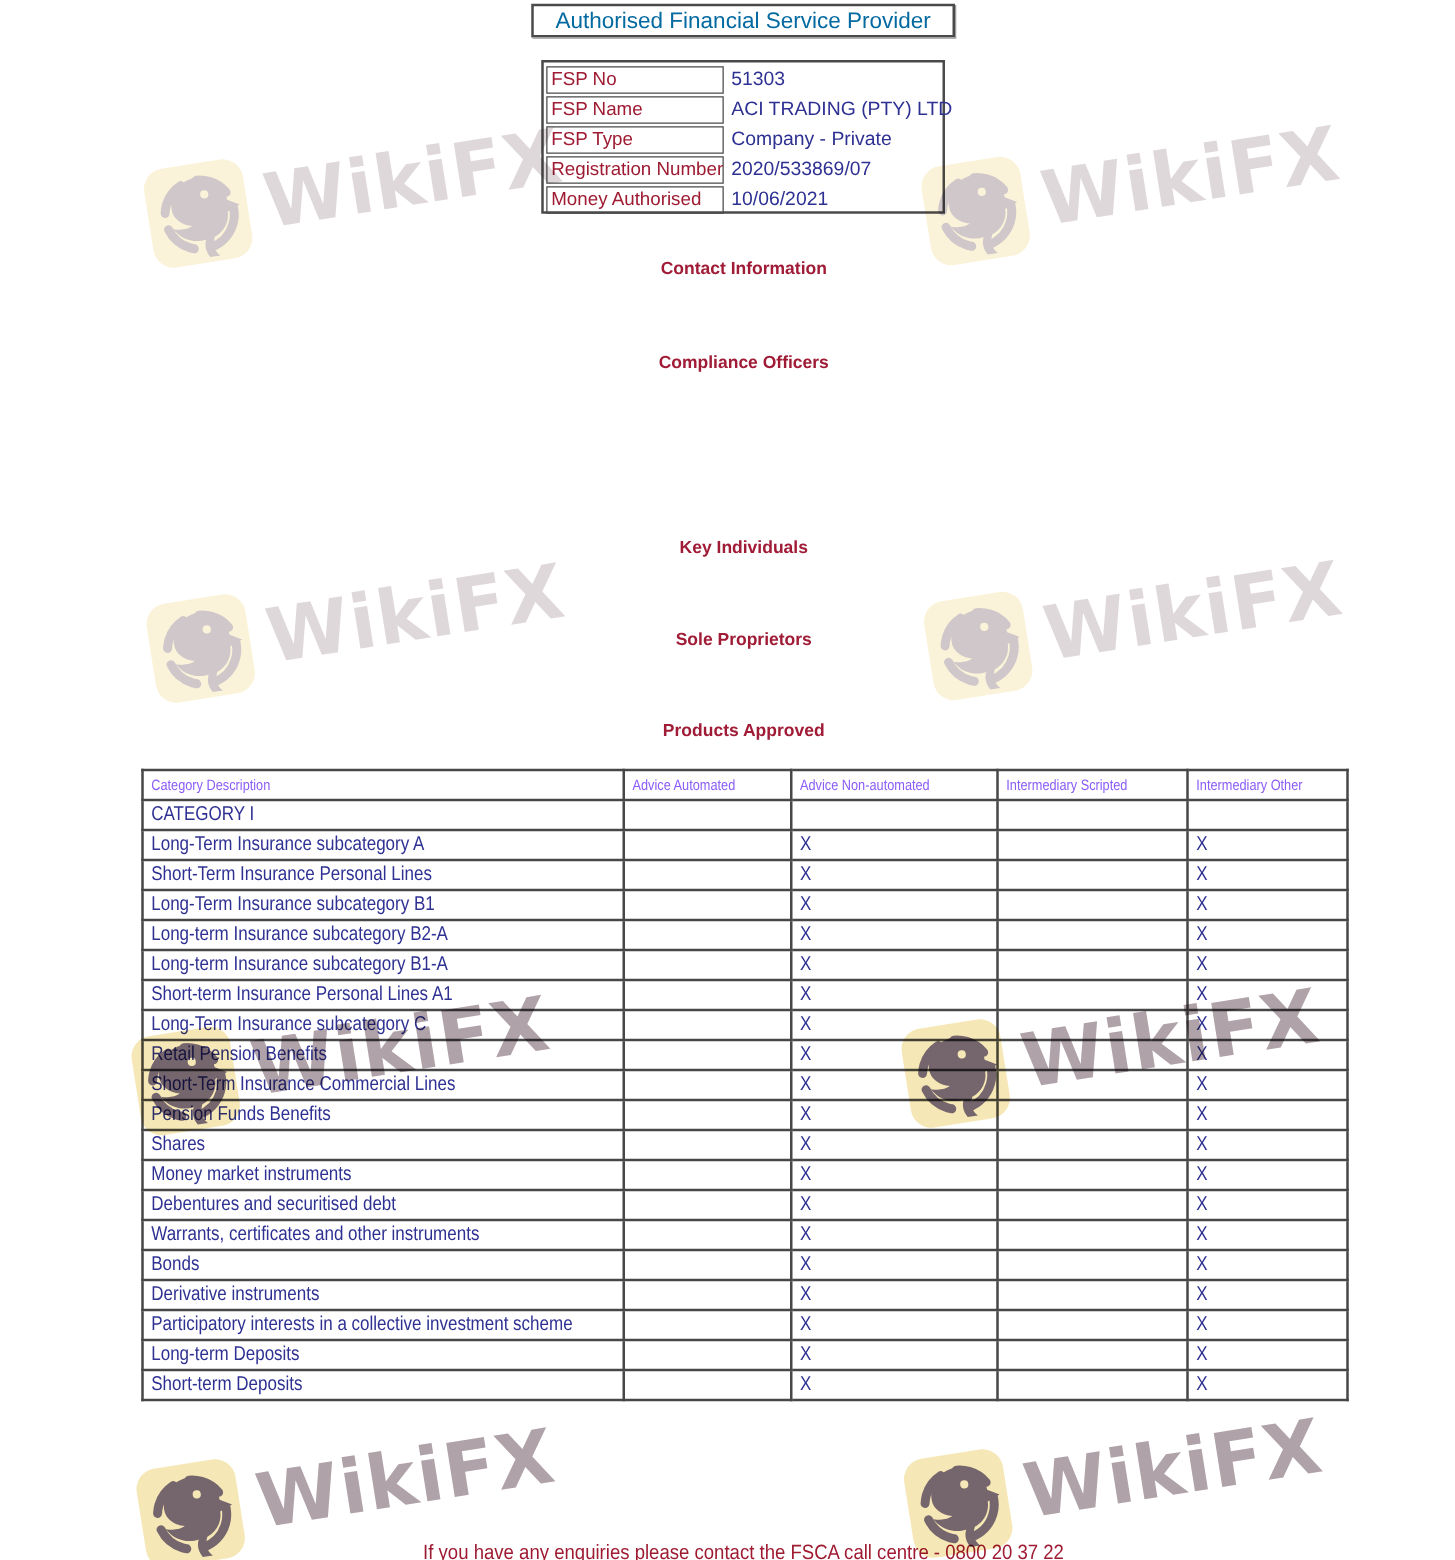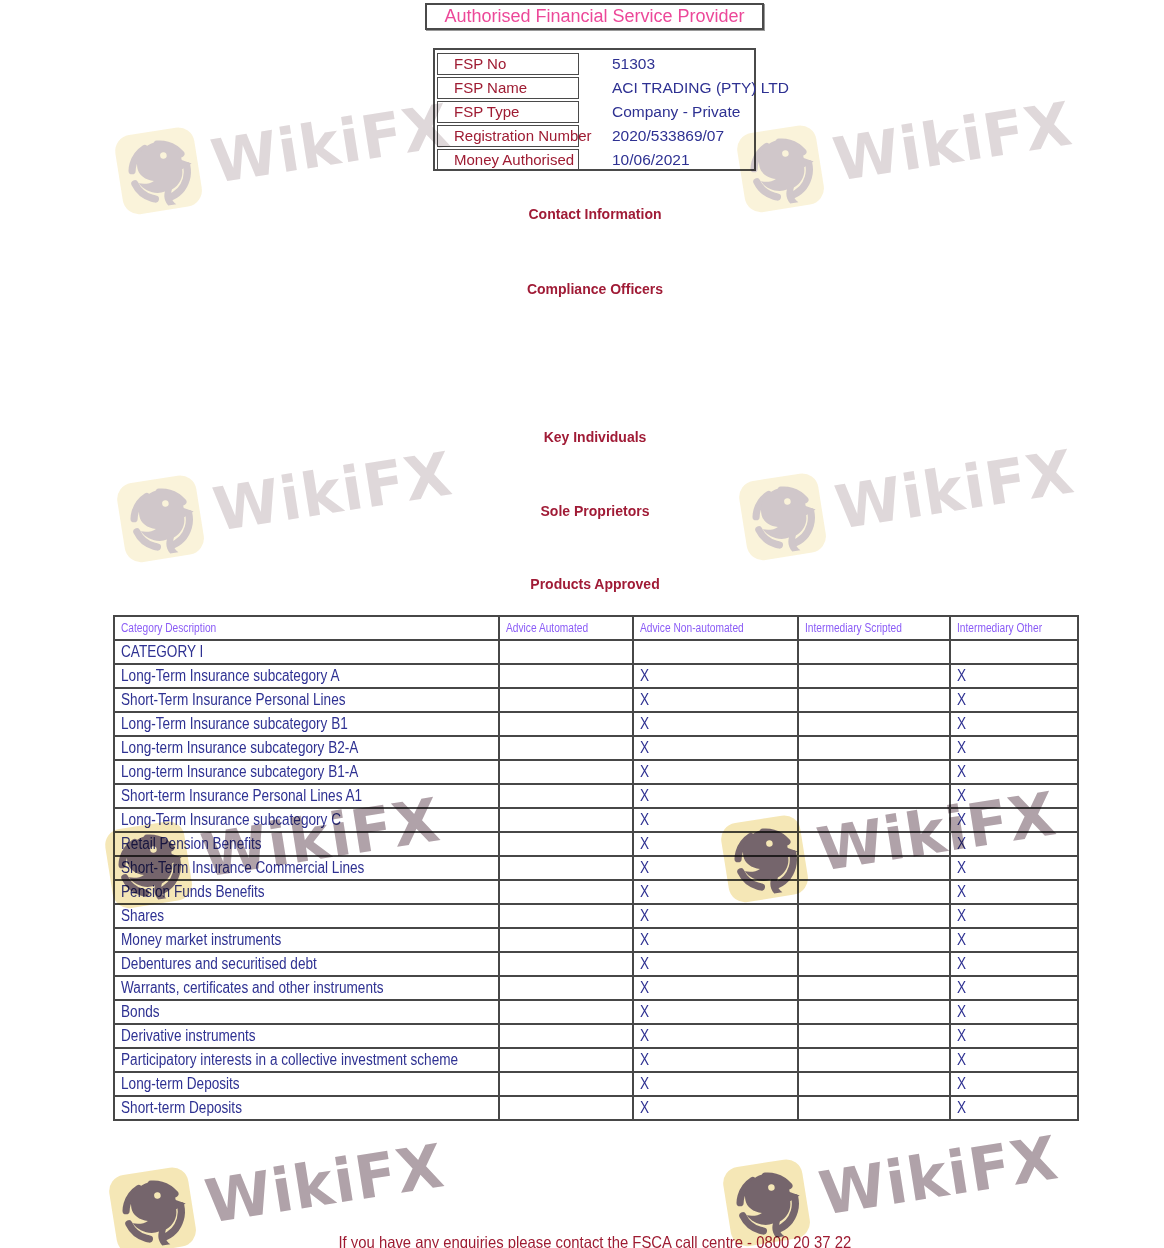--- a/index.html
+++ b/index.html
@@ -7,34 +7,34 @@
   body { position:relative; font-family:"Liberation Sans", sans-serif; }
 
   .content { position:absolute; left:113px; top:0; width:964px; height:1248px; }
 
   
   .title-box {
     position:absolute; left:312px; top:3px; width:339px; height:27px;
     border:2px solid #4a4a4a; display:flex; align-items:center; justify-content:center;
     box-shadow:1px 1px 0 #9a9a9a;
   }
-  .title-box span { color:#ec4899; font-size:18px; white-space:nowrap; }
+  .title-box span { color:#0369a1; font-size:18px; white-space:nowrap; }
 
   
   .fsp-table {
     position:absolute; left:320px; top:48px; width:323px; height:123px;
     border:2px solid #4a4a4a; padding:2px 0 0 2px;
   }
   .fsp-row { display:flex; align-items:center; height:23px; margin-bottom:1px; }
   .fsp-label-box {
     width:142px; height:22px; border:1px solid #4a4a4a;
-    display:flex; align-items:center; padding-left:16px; flex:none;
+    display:flex; align-items:center; padding-left:3px; flex:none;
   }
   .fsp-label { color:#9E1B32; font-size:15px; white-space:nowrap; }
-  .fsp-value { color:#2E3192; font-size:15.5px; padding-left:6px; white-space:nowrap;margin-left:27px; }
+  .fsp-value { color:#2E3192; font-size:15.5px; padding-left:6px; white-space:nowrap; }
 
   
   .section-heading {
     position:absolute; left:0; width:100%; text-align:center;
     color:#A01B36; font-size:14px; font-weight:bold; white-space:nowrap;
   }
 
   
   .products-table {
     position:absolute; left:0; top:615px; width:964px;

